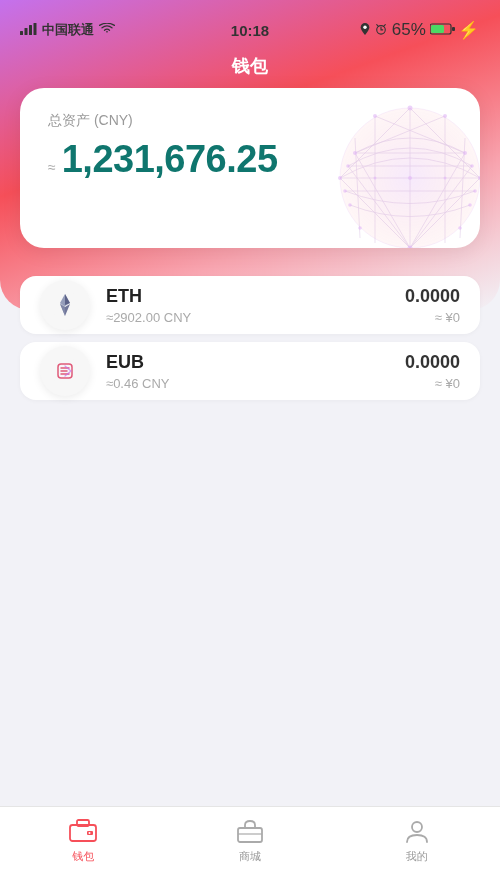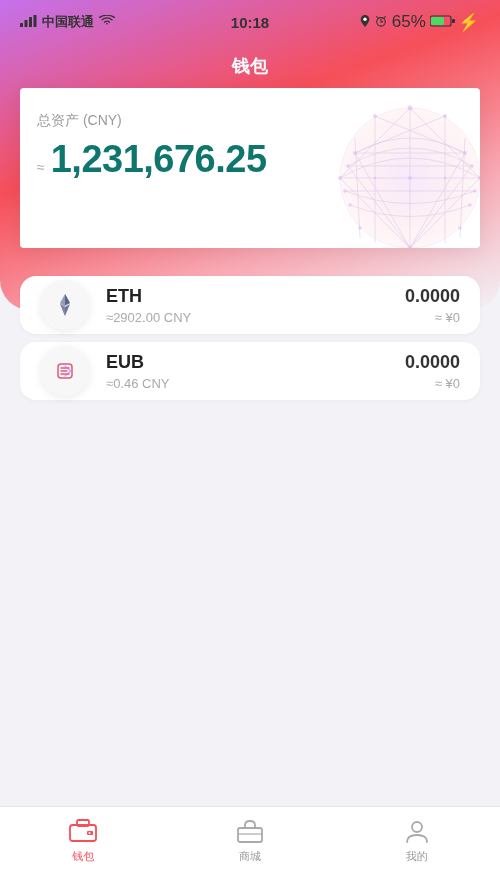--- a/index.html
+++ b/index.html
@@ -16,21 +16,21 @@
 
     
     .status-bar {
       height: 44px;
       background: transparent;
       display: flex;
       align-items: center;
       justify-content: space-between;
       padding: 0 20px;
       position: absolute;
-      top: 0; left: 0; right: 0;
+      top: 8px; left: 0; right: 0;
       z-index: 10;
     }
     .status-left {
       font-size: 13px;
       font-weight: 600;
       color: #333;
       display: flex;
       align-items: center;
       gap: 5px;
     }
@@ -77,22 +77,22 @@
       top: 0; left: 0; right: 0; bottom: 0;
       display: flex;
       flex-direction: column;
       padding-top: 88px;
     }
 
     
     .asset-card {
       margin: 0 20px;
       background: white;
-      border-radius: 4px;
-      padding: 24px 17px;
+      border-radius: 24px;
+      padding: 24px 28px;
       box-shadow: 0 4px 20px rgba(0,0,0,0.08);
       position: relative;
       overflow: hidden;
       min-height: 160px;
     }
 
     .asset-label {
       font-size: 14px;
       color: #999;
       margin-bottom: 8px;

